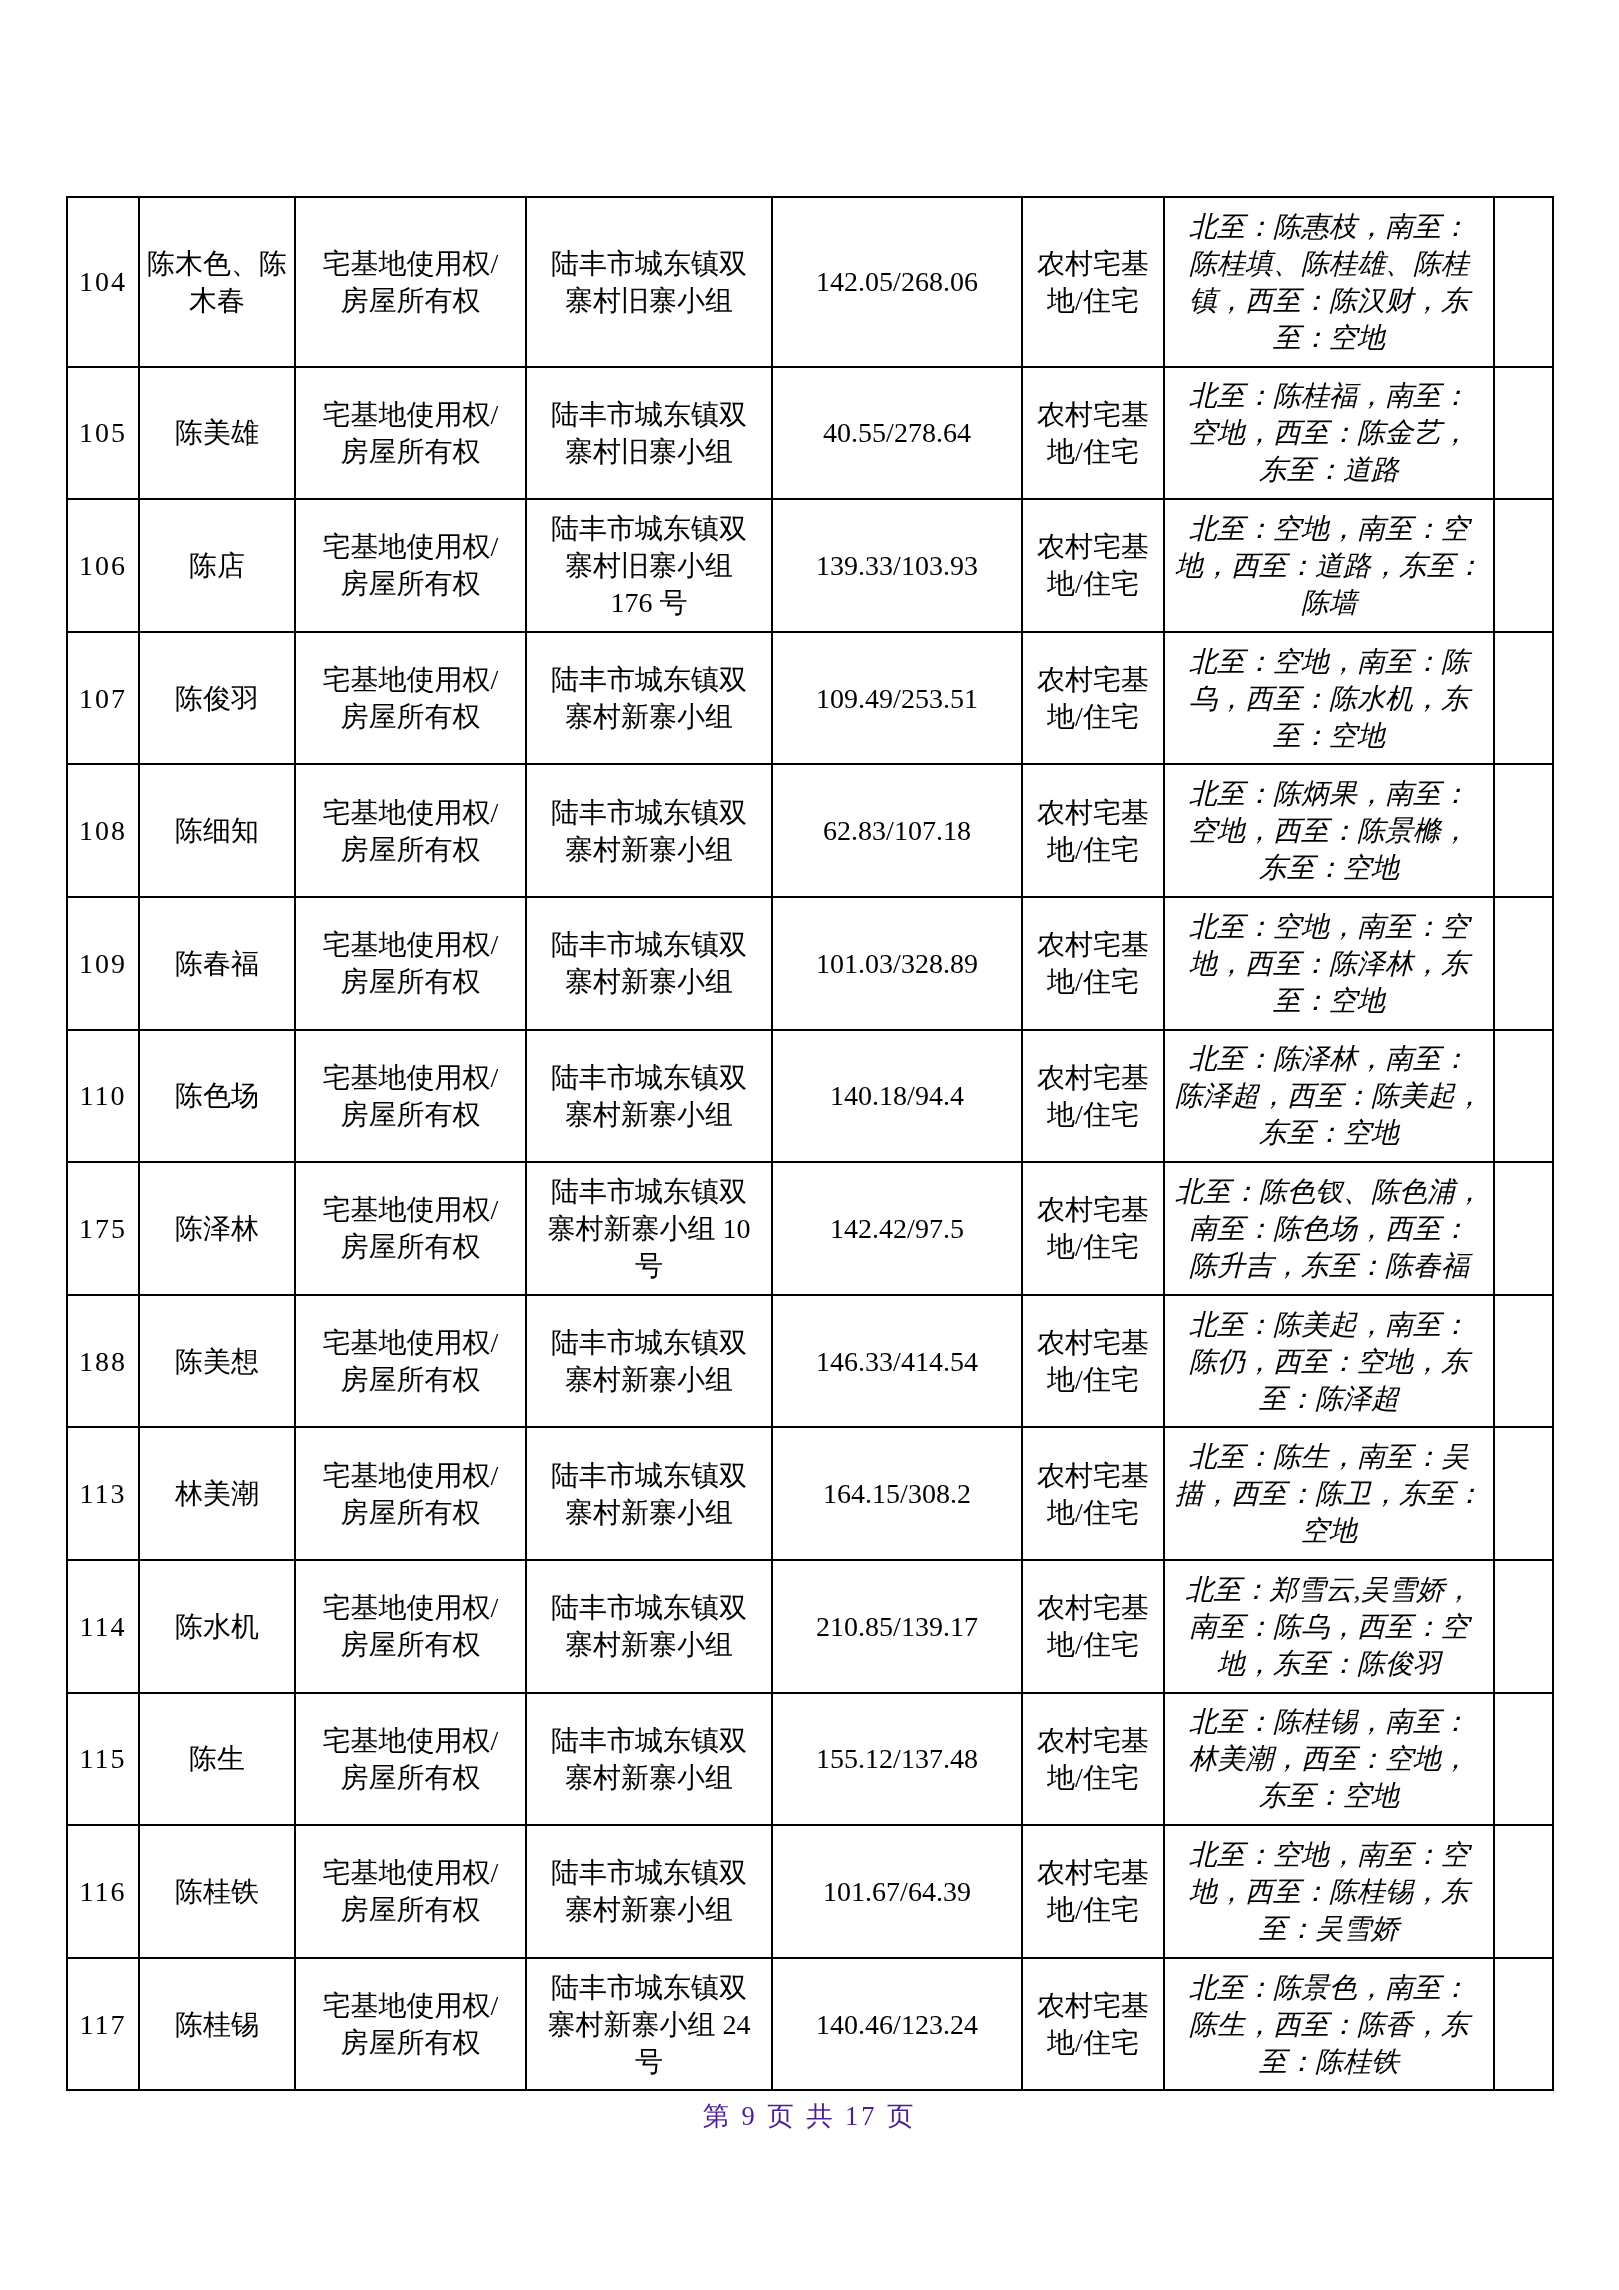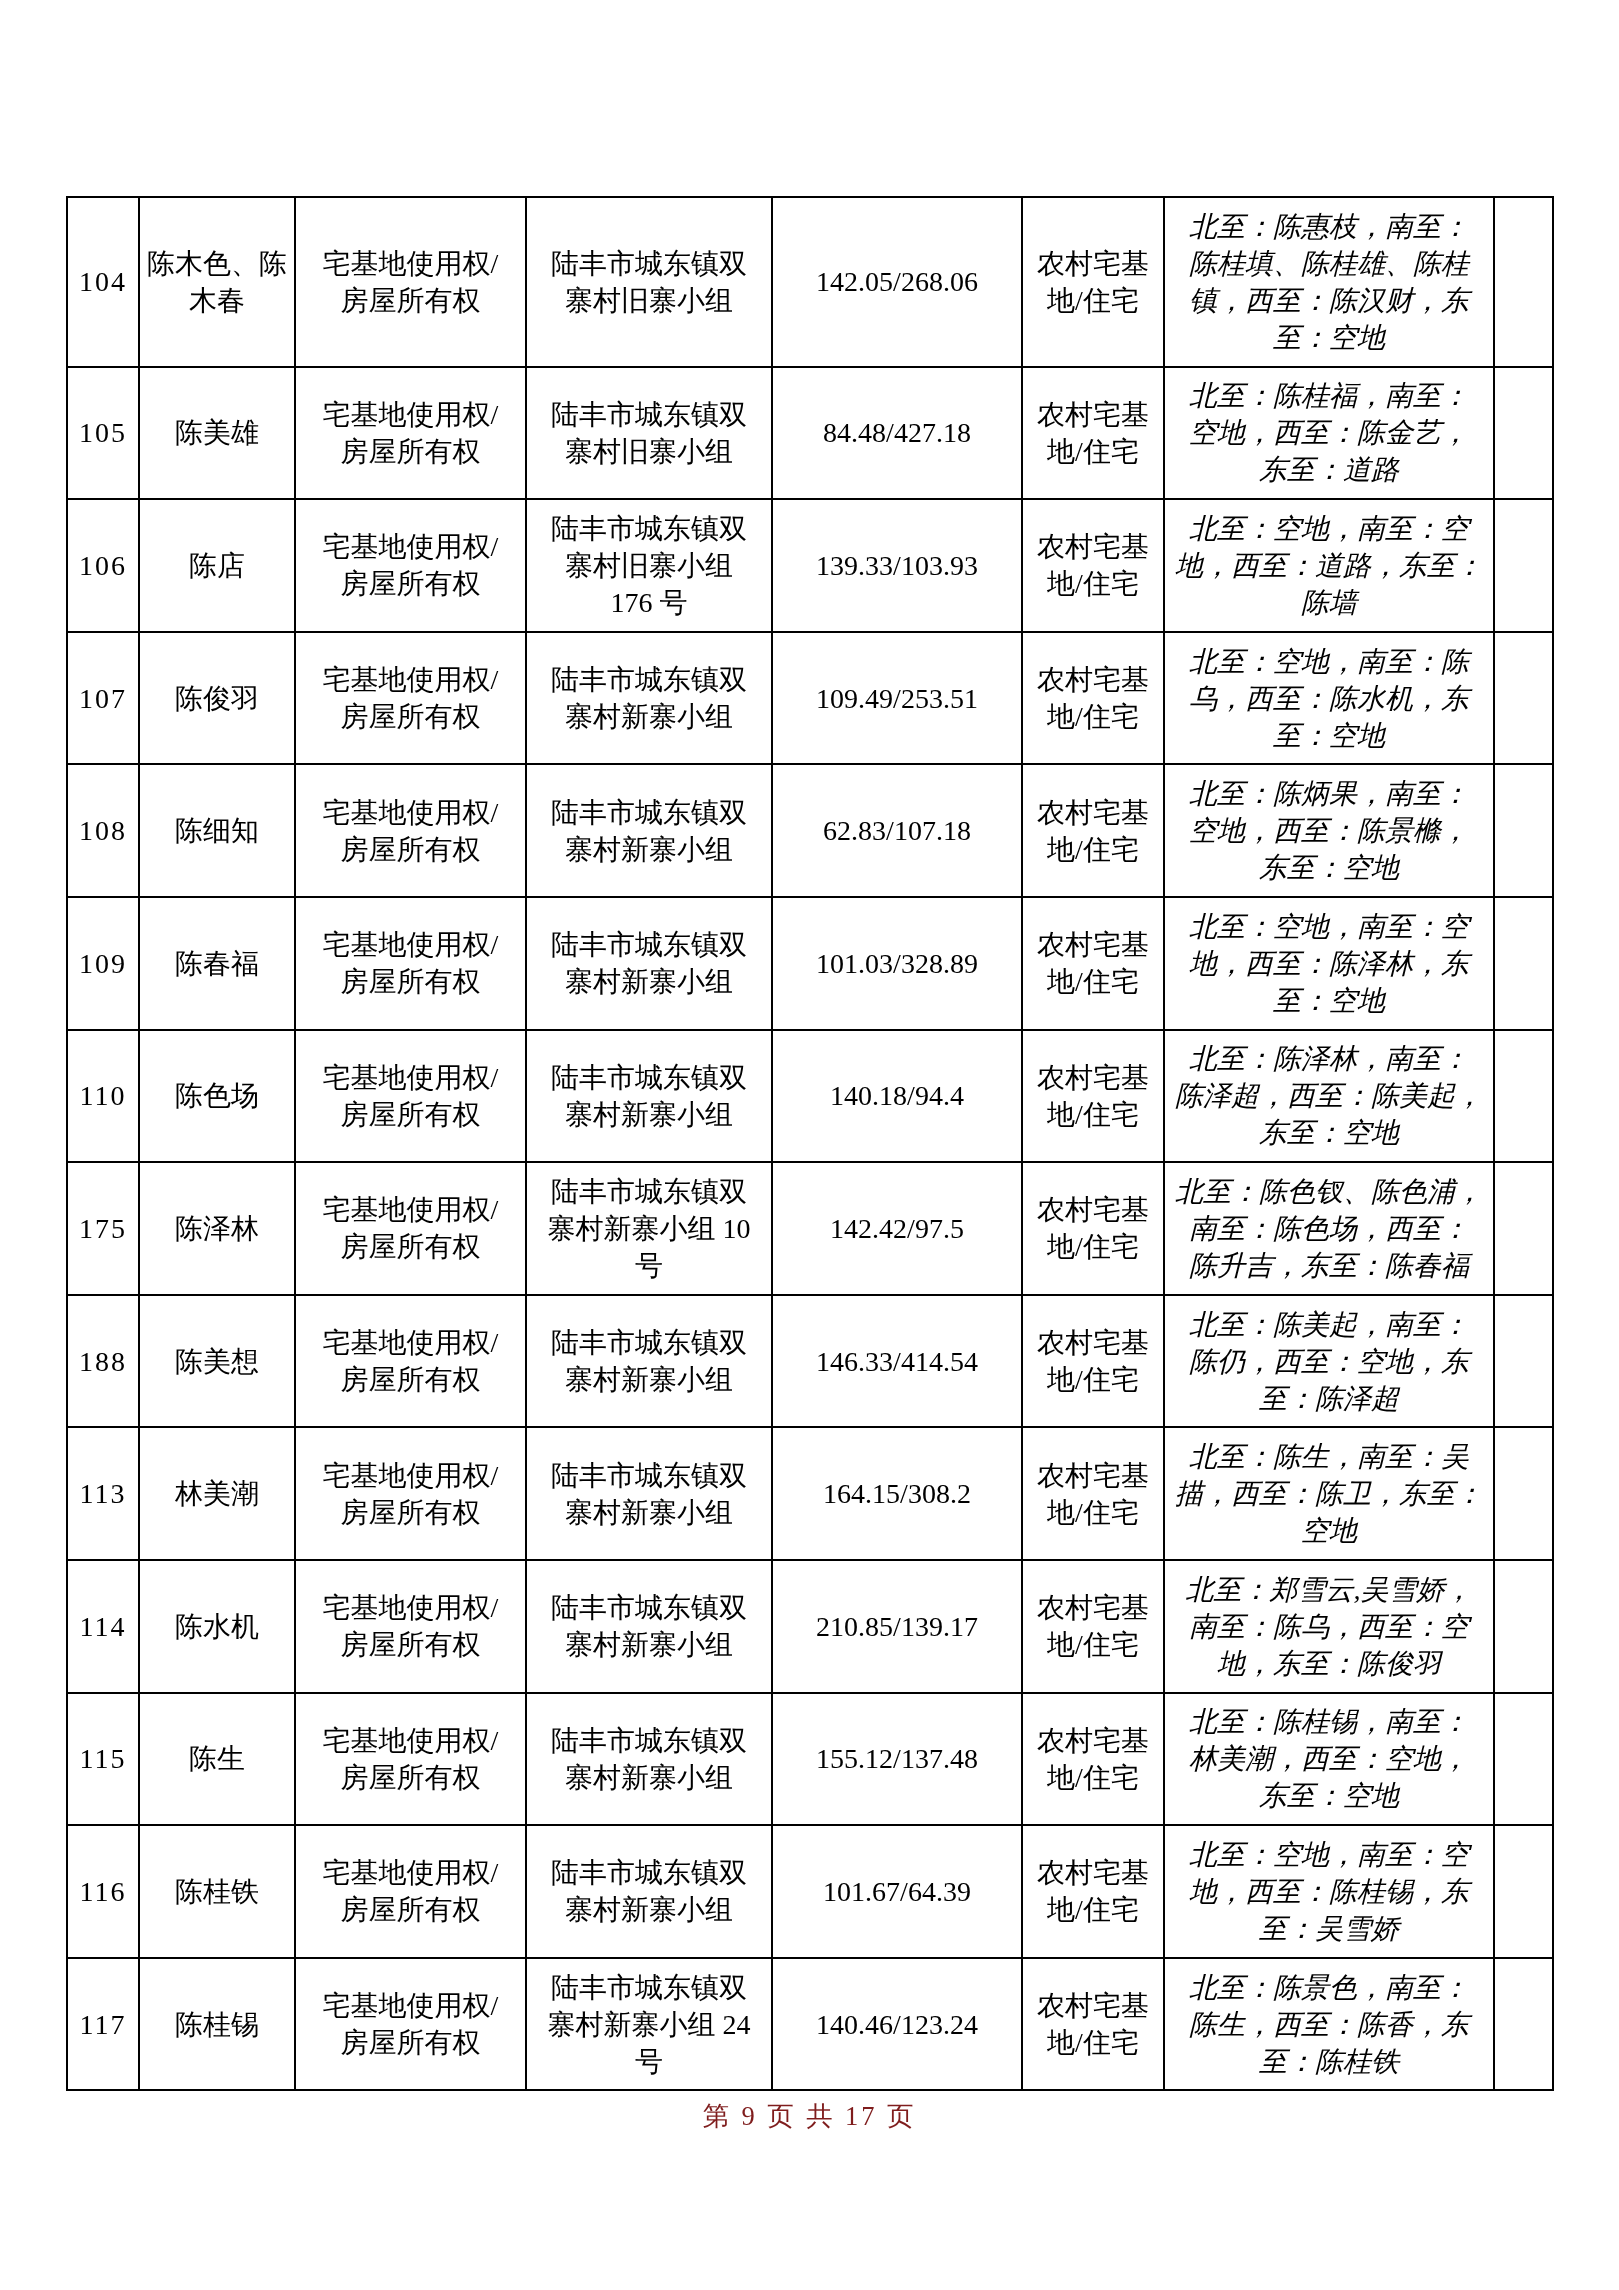--- a/index.html
+++ b/index.html
@@ -38,21 +38,21 @@
   td.col-area { font-size: 27.4px; border-radius: 22px; }
   td.col-bound { padding: 9.8px 2px; font-style: italic; }
   .footer {
     position: absolute;
     top: 2098px;
     left: 0;
     width: 100%;
     text-align: center;
     font-size: 26.5px;
     letter-spacing: 2.9px;
-    color: #7f1d1d;
+    color: #4c1d95;
   }
 </style>
 </head>
 <body>
 
 <div class="page">
 
   <table class="doc-table">
     <colgroup>
       <col style="width:72px">
@@ -83,21 +83,21 @@
 至：空地</td>
       <td class="col-remark"></td>
     </tr>
         <tr>
       <td class="col-no">105</td>
       <td class="col-owner">陈美雄</td>
       <td class="col-right">宅基地使用权/
 房屋所有权</td>
       <td class="col-loc">陆丰市城东镇双
 寨村旧寨小组</td>
-      <td class="col-area">84.48/427.18</td>
+      <td class="col-area">40.55/278.64</td>
       <td class="col-usage">农村宅基
 地/住宅</td>
       <td class="col-bound">北至：陈桂福，南至：
 空地，西至：陈金艺，
 东至：道路</td>
       <td class="col-remark"></td>
     </tr>
         <tr>
       <td class="col-no">106</td>
       <td class="col-owner">陈店</td>

